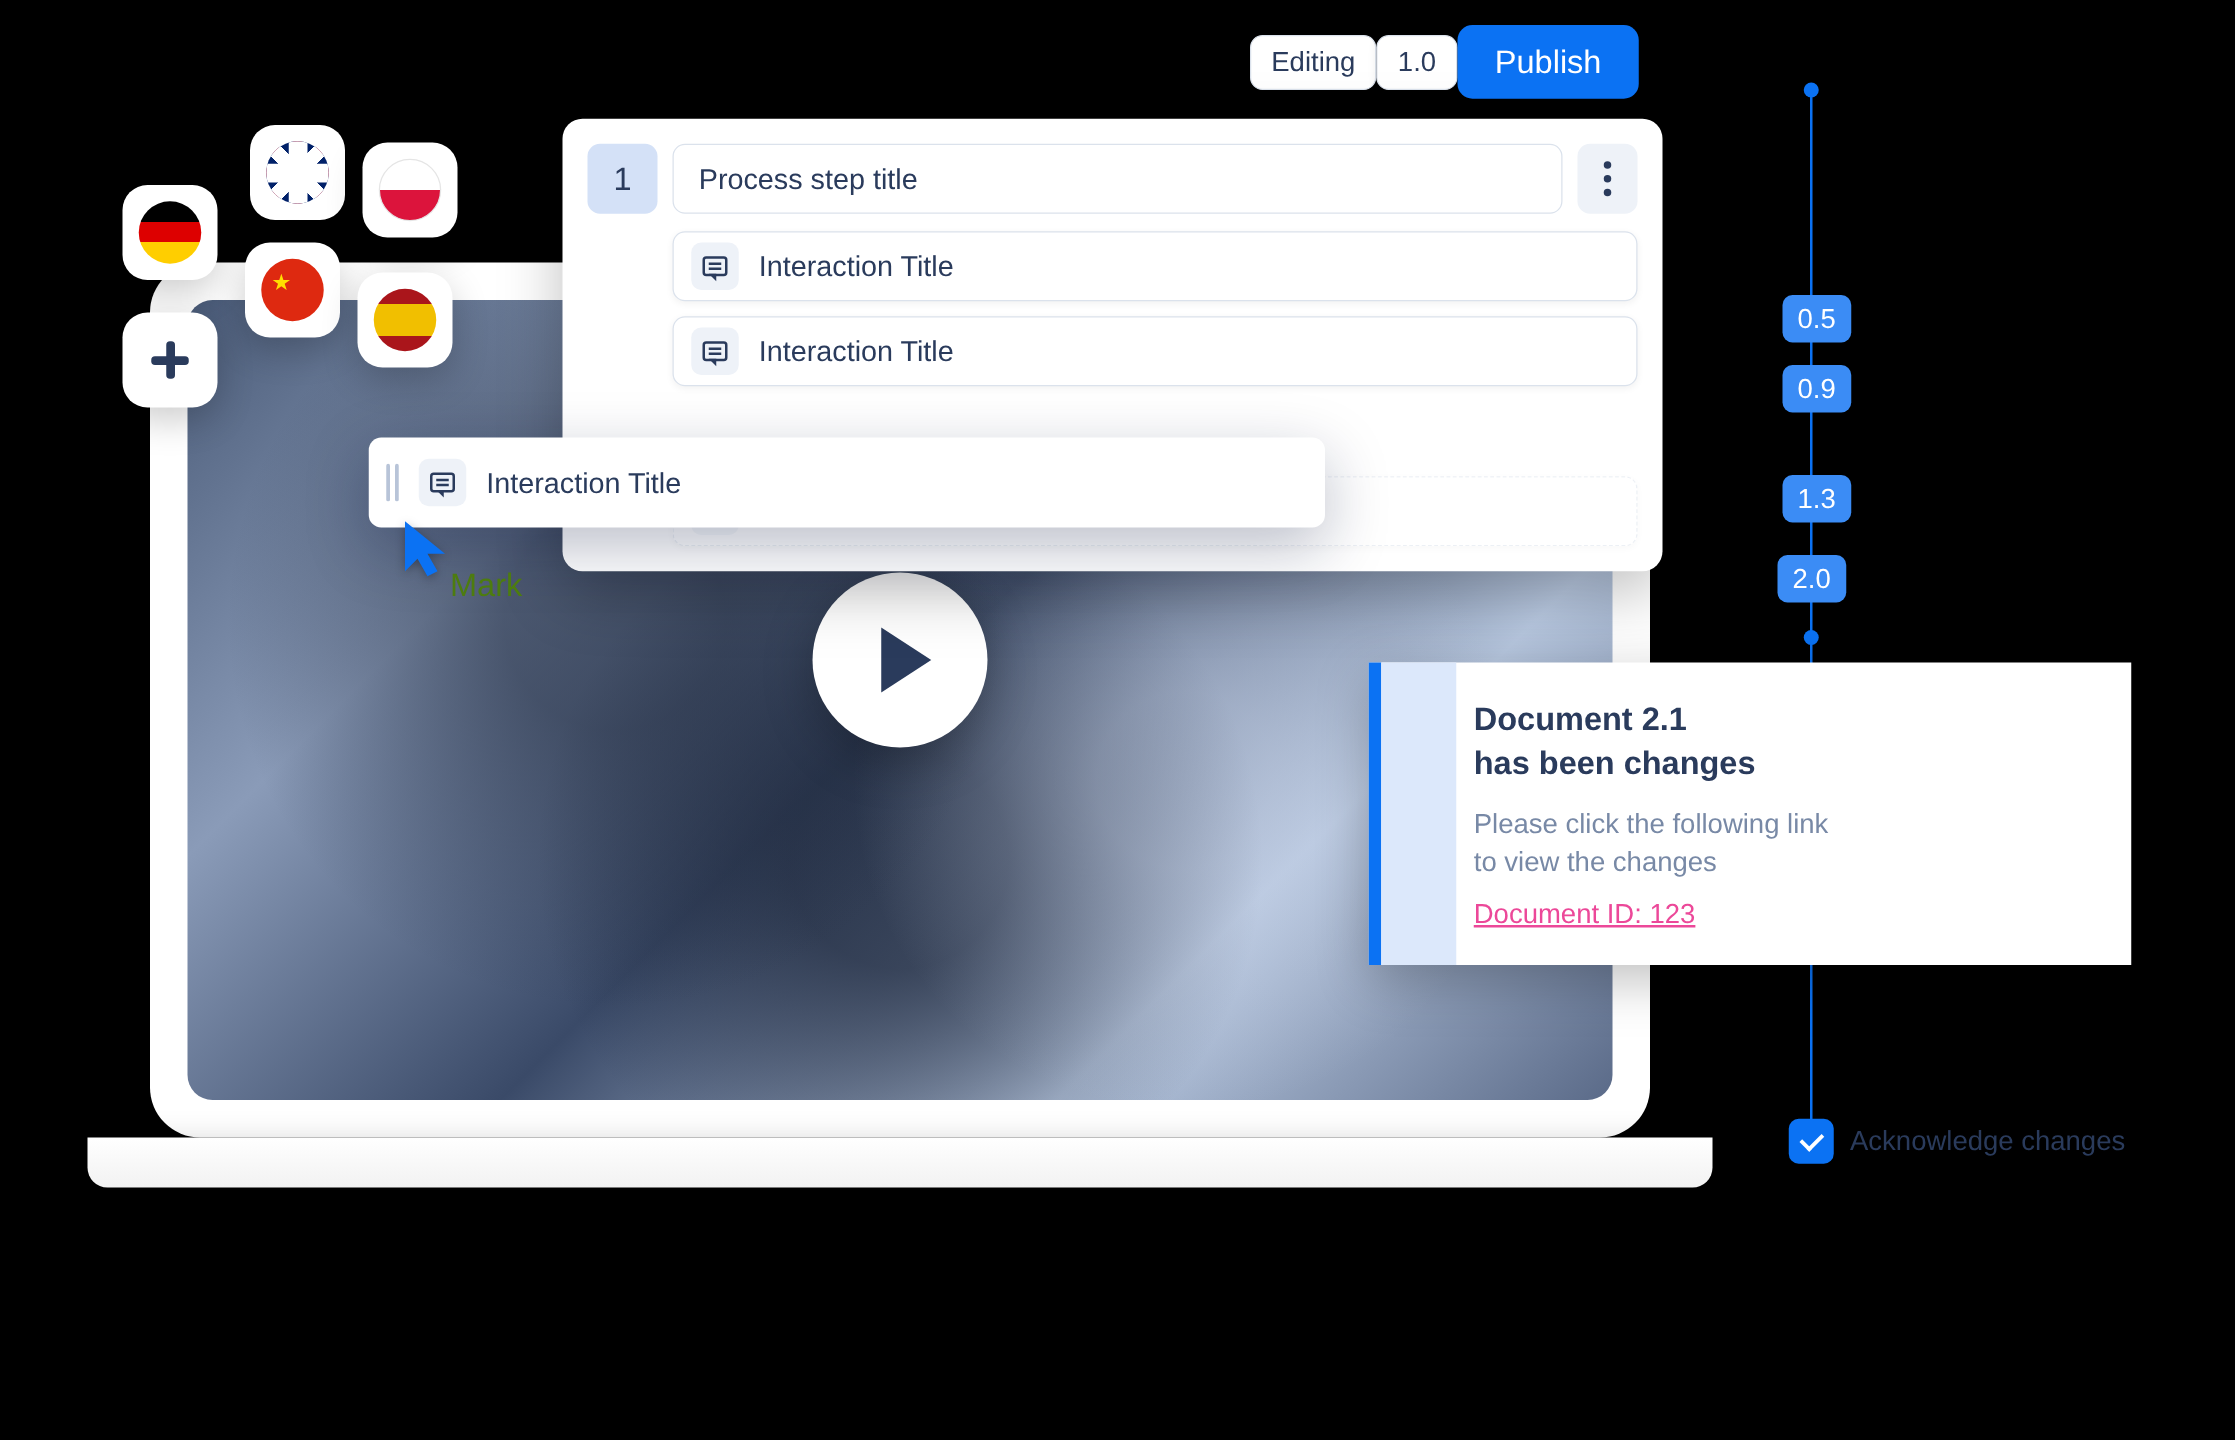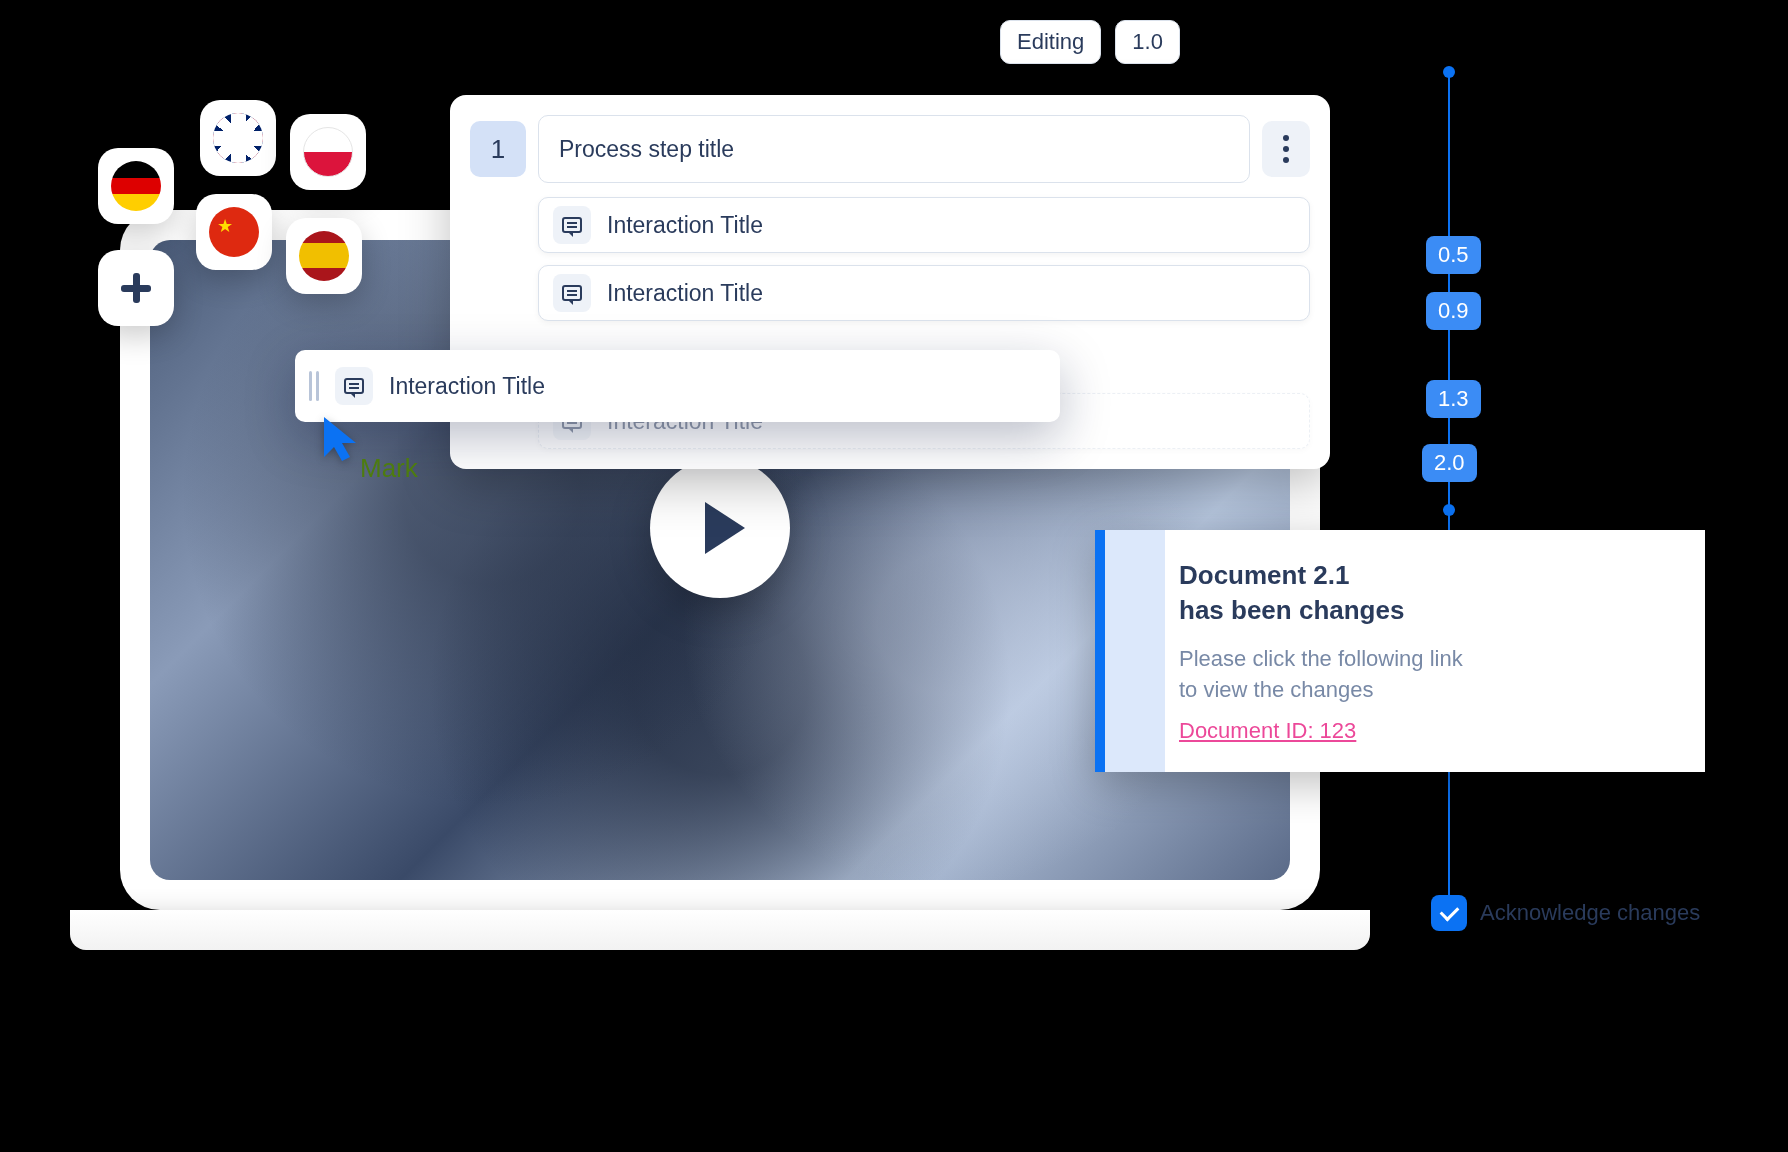--- a/index.html
+++ b/index.html
@@ -74,21 +74,20 @@
   margin-left: 10px;
 }
 
 
 .topbar {
   position: absolute;
   left: 1000px;
   top: 20px;
   display: flex;
   align-items: center;
-  gap: 14px;
   justify-content: center;
 }
 .chip {
   background: #fff;
   border: 1px solid #dbe2ec;
   padding: 8px 16px;
   border-radius: 10px;
   font-size: 22px;
   color: #2a3b5c;
   box-shadow: 0 2px 8px rgba(0,0,0,.08);
@@ -305,21 +304,21 @@
   background: #d4e1f7;
   border-radius: 10px;
   display: flex;
   align-items: center;
   justify-content: center;
   font-size: 26px;
   color: #2a3b5c;
 }
 .step-title {
   flex: 1;
-  height: 68px;
+  height: 56px;
   border: 1px solid #dbe2ec;
   border-radius: 10px;
   display: flex;
   align-items: center;
   padding: 0 20px;
   font-size: 23px;
   color: #2a3b5c;
 }
 .kebab {
   width: 48px;
@@ -447,20 +446,21 @@
         <div class="play-triangle"></div>
       </div>
     </div>
   </div>
   <div class="laptop-base"></div>
 </div>
 
 <div class="topbar">
   <div class="chip">Editing</div>
   <div class="chip">1.0</div>
+  <div class="publish-btn">Publish</div>
 </div>
 
 <div class="timeline">
   <div class="timeline-line"></div>
   <div class="timeline-dot-start"></div>
   <div class="timeline-dot-mid"></div>
   <div class="version-badge" style="left:12px;top:166px">0.5</div>
   <div class="version-badge" style="left:12px;top:222px">0.9</div>
   <div class="version-badge" style="left:12px;top:310px">1.3</div>
   <div class="version-badge" style="left:8px;top:374px">2.0</div>

